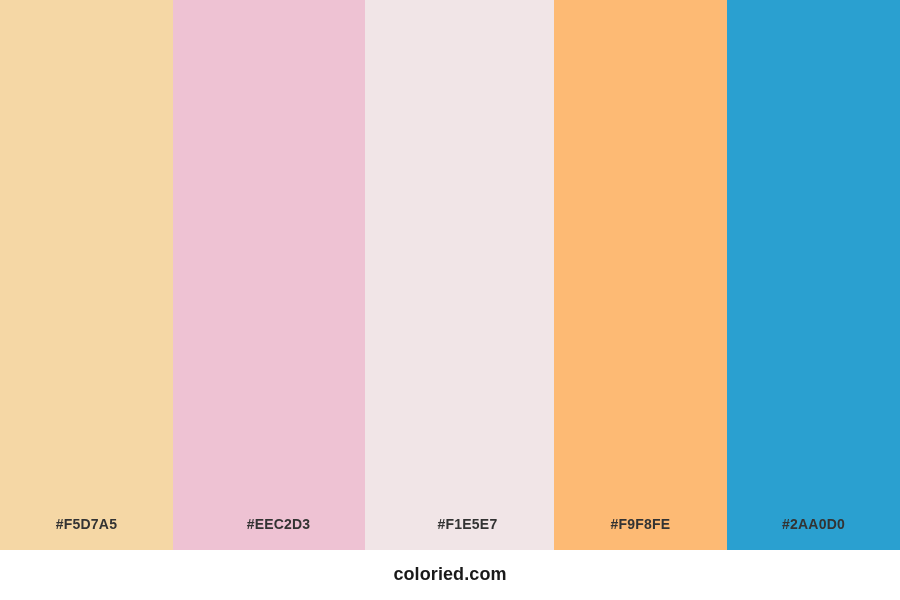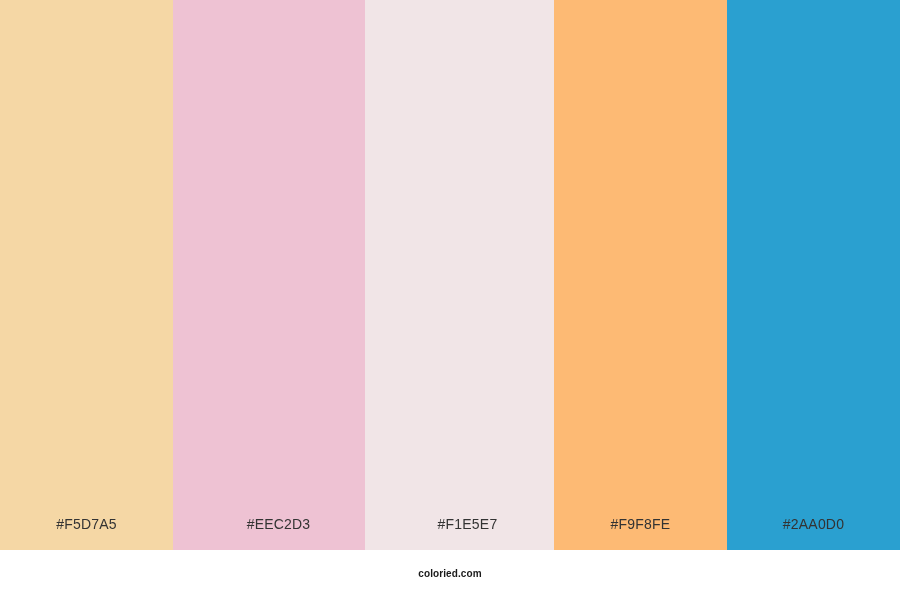--- a/index.html
+++ b/index.html
@@ -35,39 +35,39 @@
     display: flex;
     align-items: flex-end;
     justify-content: center;
   }
   .swatch-label {
     display: block;
     width: 100%;
     text-align: center;
     font-family: "Liberation Sans", sans-serif;
     font-size: 14px;
-    font-weight: 400;
+    font-weight: 700;
     line-height: 1;
     color: #333333;
     letter-spacing: 0.2px;
     padding-bottom: 19px;
     -webkit-font-smoothing: antialiased;
   }
   .footer {
     width: 900px;
     height: 50px;
     flex: 0 0 50px;
     background: #ffffff;
     display: flex;
     align-items: center;
     justify-content: center;
   }
   .footer-brand {
     font-family: "Liberation Sans", sans-serif;
-    font-size: 10px;
+    font-size: 18px;
     font-weight: bold;
     color: #1a1a1a;
     line-height: 1;
     letter-spacing: 0.1px;
     padding-bottom: 3px;
   }
 </style>
 </head>
 <body style="background: rgb(255, 255, 255);">
 

